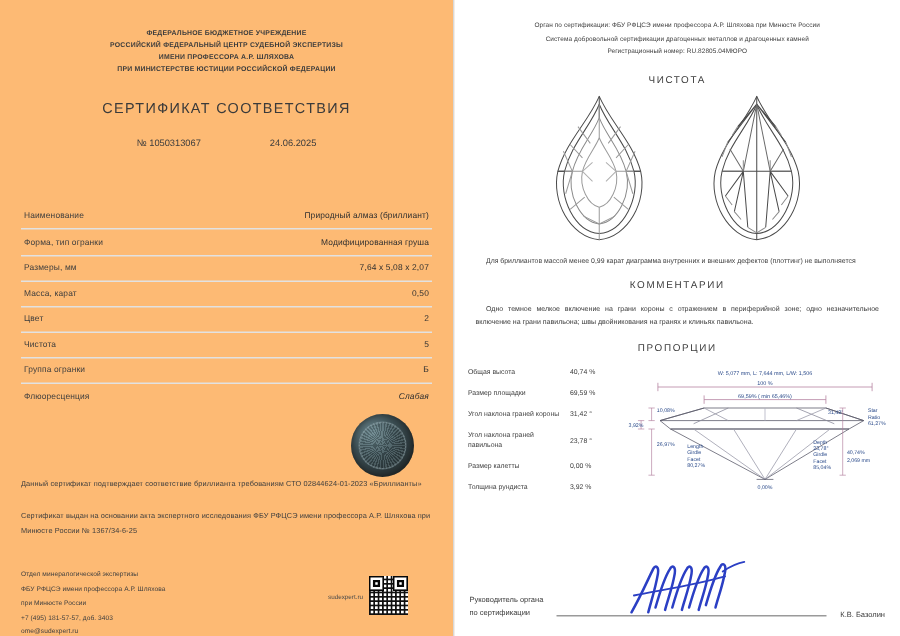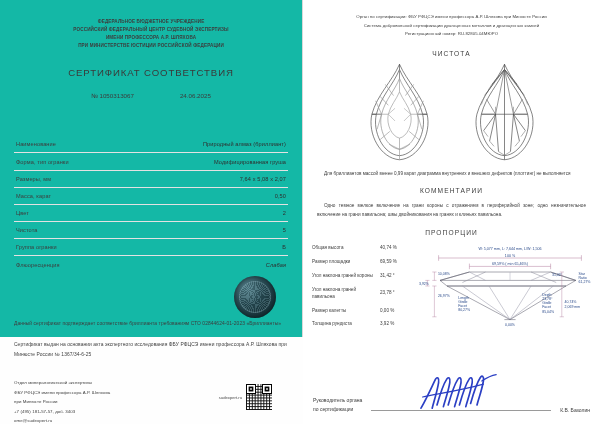--- a/index.html
+++ b/index.html
@@ -19,25 +19,25 @@
     position: absolute;
     inset: 0;
     display: flex;
     background: #fefefe;
   }
 
   
   .left-panel {
     position: relative;
     width: 303px;
-    height: 337px;
+    height: 424px;
     box-sizing: border-box;
     padding: 12px 14px 8px 14px;
     border-right: 1px solid #d8d8d8;
-    background: #14b8a6;
+    background: #fdba74;
   }
   .org-header {
     text-align: center;
     font-size: 4.6px;
     line-height: 1.75;
     letter-spacing: 0.15px;
     color: #3c3c3c;
     font-weight: bold;
     margin-top: 6px;
   }

